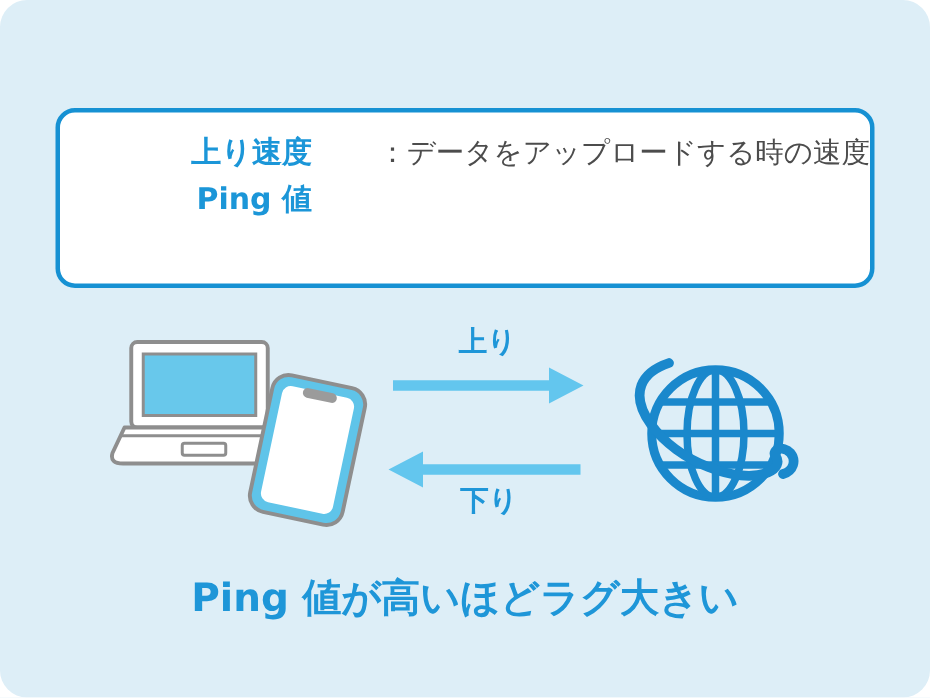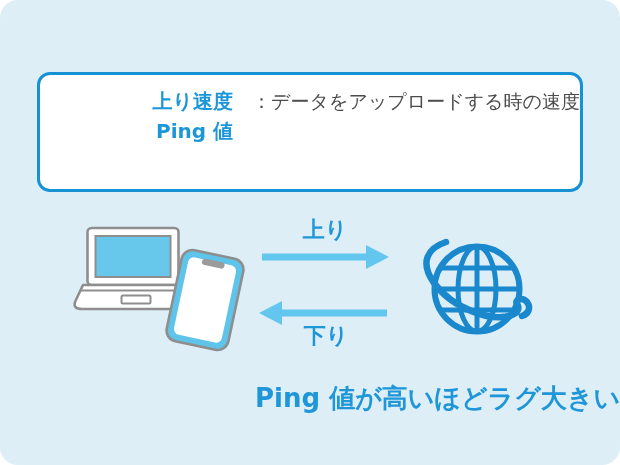--- a/index.html
+++ b/index.html
@@ -27,21 +27,20 @@
     border: 3px solid #1691d3;
     border-radius: 13px;
     box-sizing: content-box;
   }
   .legend-grid {
     display: grid;
     grid-template-columns: 168px auto;
     align-items: baseline;
     row-gap: 0;
     padding-top: 11px;
-    padding-left: 25px;
   }
   .legend-term {
     text-align: right;
     color: #1b96d8;
     font-weight: bold;
     font-size: 20px;
     line-height: 30px;
     white-space: nowrap;
   }
   .legend-def {
@@ -57,33 +56,33 @@
     position: absolute;
     left: 0; top: 0;
     width: 620px;
     height: 465px;
     display: block;
   }
   .flow-label {
     position: absolute;
     color: #1e96d8;
     font-weight: bold;
-    font-size: 22px;
+    font-size: 19px;
     white-space: nowrap;
     transform: translateX(-50%);
   }
   .flow-label.up   { left: 325px; top: 215px; }
   .flow-label.down { left: 326px; top: 321px; }
   
   .caption {
     position: absolute;
     left: 0;
     top: 381px;
     width: 620px;
-    text-align: right;
+    text-align: center;
     color: #1e96d8;
     font-weight: bold;
     font-size: 26px;
     white-space: nowrap;
   }
 </style>
 </head>
 <body>
 
 <div class="canvas">

